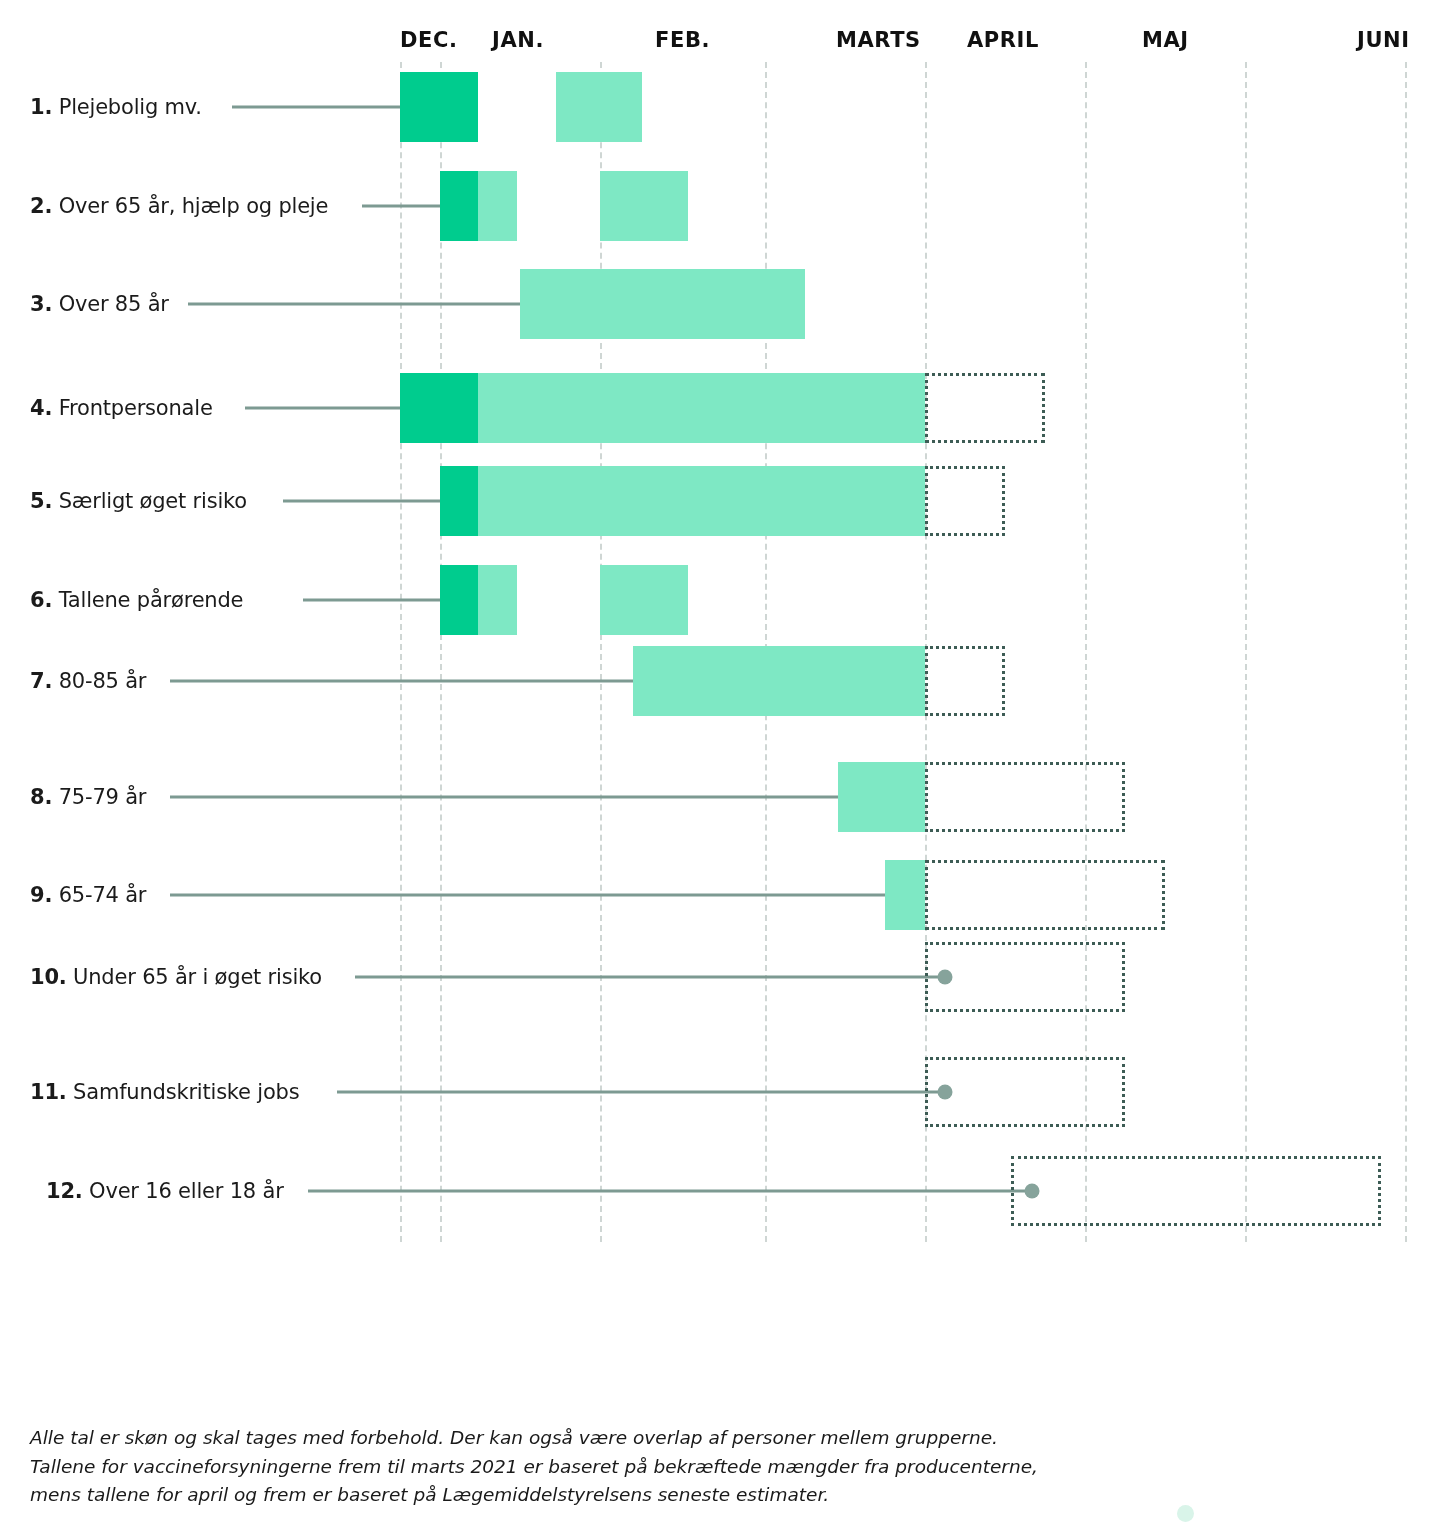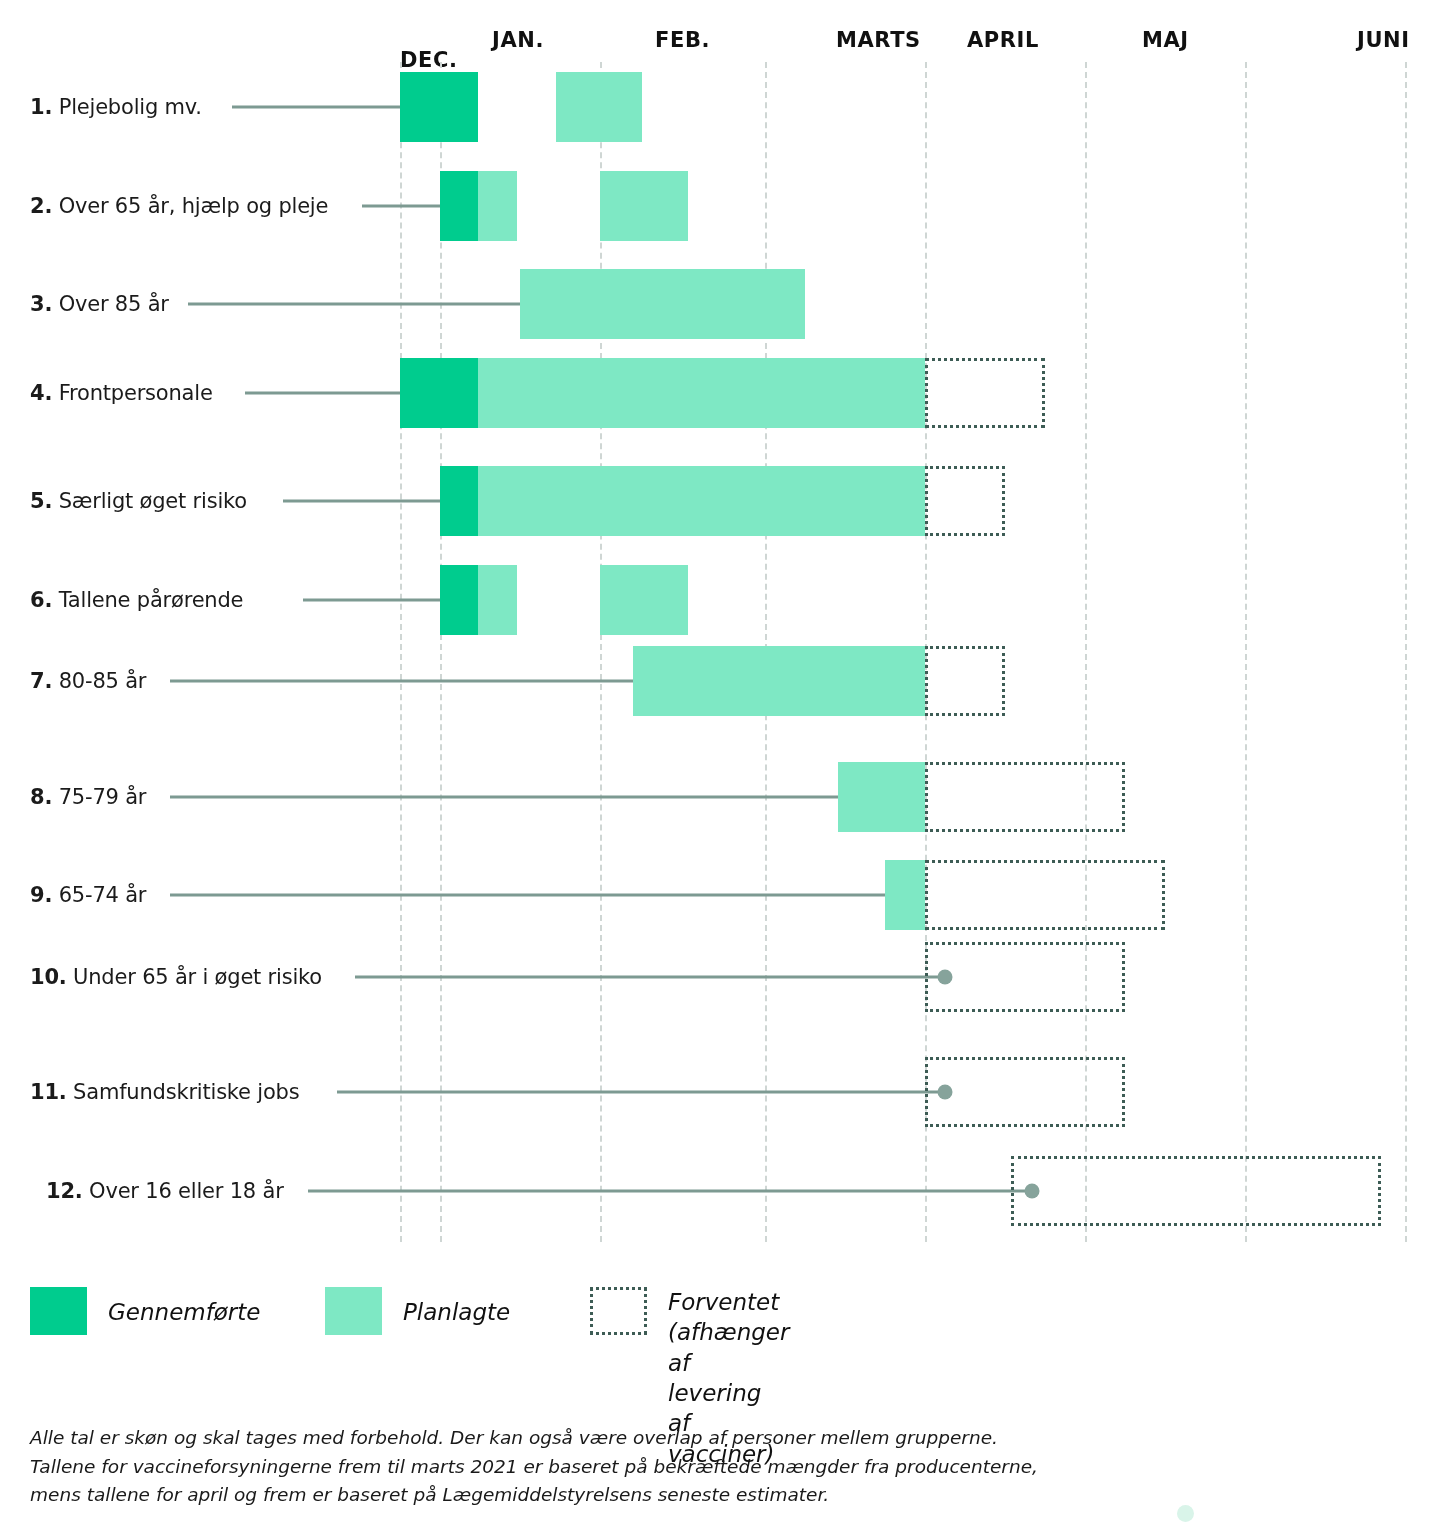--- a/index.html
+++ b/index.html
@@ -176,21 +176,21 @@
     border-radius: 50%;
     background: #d9f4e9;
   }
 </style>
 </head>
 <body>
 
 <div id="chart-root">
 
   <div id="month-headers">
-      <div class="month-header" style="left: 400px; margin-top: 20px;">DEC.</div>
+      <div class="month-header" style="left: 400px;">DEC.</div>
       <div class="month-header" style="left: 492px;">JAN.</div>
       <div class="month-header" style="left: 655px;">FEB.</div>
       <div class="month-header" style="left: 836px;">MARTS</div>
       <div class="month-header" style="left: 967px;">APRIL</div>
       <div class="month-header" style="left: 1142px;">MAJ</div>
       <div class="month-header" style="left: 1357px;">JUNI</div>
     </div>
 
   <div id="gridlines">
       <div class="gridline" style="left: 400px;"></div>
@@ -218,21 +218,21 @@
         <div class="bar done" style="left: 440px; width: 38px;"></div>
         <div class="bar planned" style="left: 478px; width: 39px;"></div>
         <div class="bar planned" style="left: 600px; width: 88px;"></div>
       </div>
       <div class="row" style="top: 255px;">
         <div class="row-label"><span class="num">3.</span> <span class="txt">Over 85 år</span></div>
         <div class="leader" style="left: 188px; width: 355px;"></div>
         <div class="leader-dot" style="left: 543px;"></div>
         <div class="bar planned" style="left: 520px; width: 285px;"></div>
       </div>
-      <div class="row" style="top: 344px;">
+      <div class="row" style="top: 359px;">
         <div class="row-label"><span class="num">4.</span> <span class="txt">Frontpersonale</span></div>
         <div class="leader" style="left: 245px; width: 182px;"></div>
         <div class="leader-dot" style="left: 427px;"></div>
         <div class="bar done" style="left: 400px; width: 78px;"></div>
         <div class="bar planned" style="left: 478px; width: 447px;"></div>
         <div class="bar expected" style="left: 925px; width: 120px;"></div>
       </div>
       <div class="row" style="top: 452px;">
         <div class="row-label"><span class="num">5.</span> <span class="txt">Særligt øget risiko</span></div>
         <div class="leader" style="left: 283px; width: 174px;"></div>
@@ -283,34 +283,19 @@
         <div class="bar expected" style="left: 925px; width: 200px;"></div>
       </div>
       <div class="row" style="top: 1141.5px; margin-left: 16px;">
         <div class="row-label"><span class="num">12.</span> <span class="txt">Over 16 eller 18 år</span></div>
         <div class="leader" style="left: 292px; width: 724px;"></div>
         <div class="leader-dot teal" style="left: 1016px;"></div>
         <div class="bar expected" style="left: 995px; width: 370px;"></div>
       </div>
     </div>
 
-  <div id="legend">
-    <div class="legend-item" style="left:30px;">
-      <div class="legend-swatch done"></div>
-      <div class="legend-label single">Gennemførte</div>
-    </div>
-    <div class="legend-item" style="left:325px;">
-      <div class="legend-swatch planned"></div>
-      <div class="legend-label single">Planlagte</div>
-    </div>
-    <div class="legend-item" style="left:590px;">
-      <div class="legend-swatch expected"></div>
-      <div class="legend-label">Forventet (afhænger
-af levering af vacciner)</div>
-    </div>
-  </div>
 
   <div id="footnote">Alle tal er skøn og skal tages med forbehold. Der kan også være overlap af personer mellem grupperne.
 Tallene for vaccineforsyningerne frem til marts 2021 er baseret på bekræftede mængder fra producenterne,
 mens tallene for april og frem er baseret på Lægemiddelstyrelsens seneste estimater.</div>
 
   <div id="corner-dot"></div>
 </div>
 
 </body></html>

